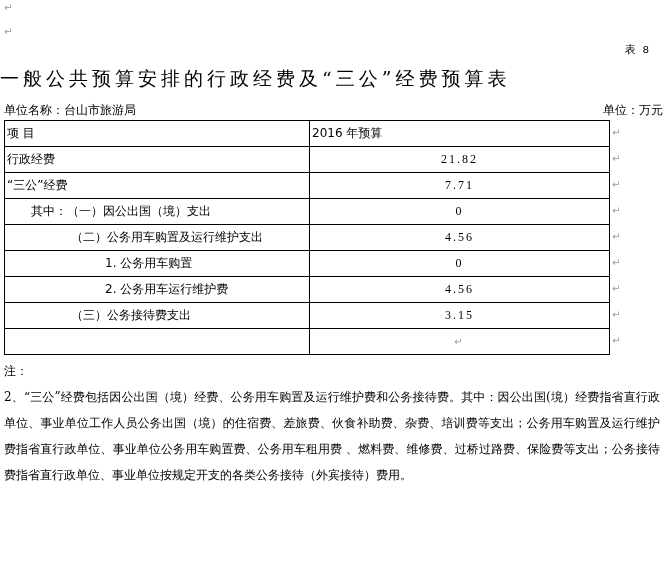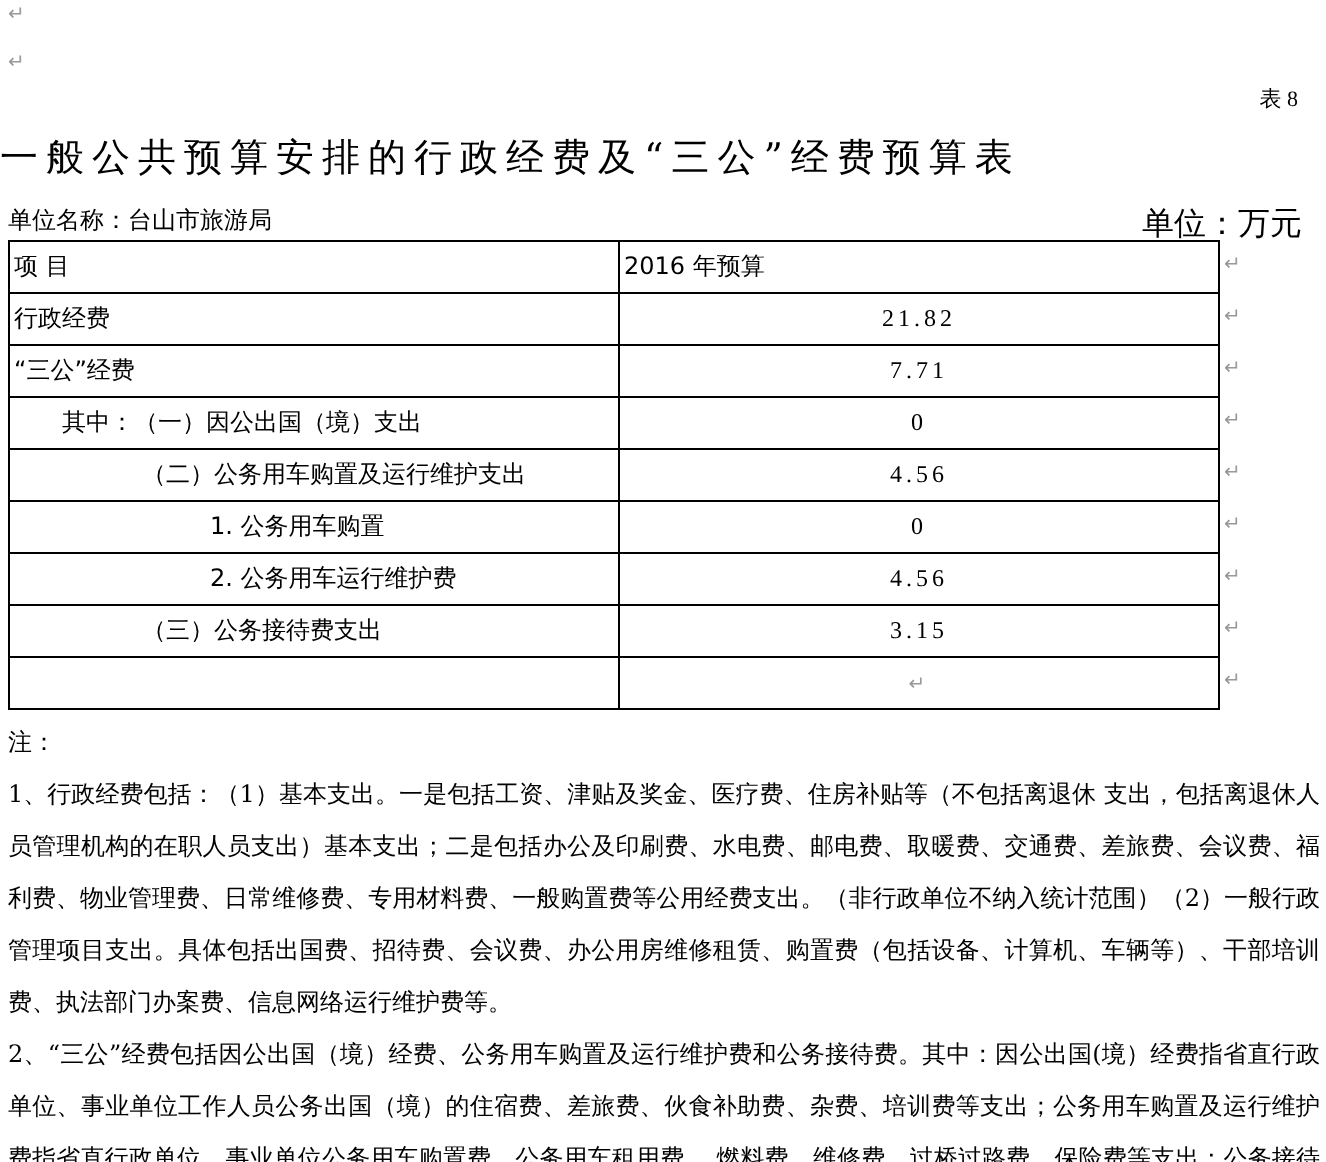--- a/index.html
+++ b/index.html
@@ -1,25 +1,25 @@
 <!DOCTYPE html>
 <html><head>
 <meta charset="utf-8">
 <style>
   html, body { margin:0; padding:0; background:#fff; }
   body { width:663px; height:581px; position:relative; overflow:hidden;
          font-family:"DejaVu Sans", "Liberation Sans", sans-serif; color:#000; }
   .pm { color:#999; font-size:10px; }
   .para-mark-top1 { position:absolute; left:4px; top:2px; }
   .para-mark-top2 { position:absolute; left:4px; top:26px; }
-  .table-no { position:absolute; right:14px; top:42px; font-size:11px; font-family:Liberation Serif, serif; }
+  .table-no { position:absolute; right:14px; top:42px; font-size:11px; font-family:Liberation Mono, monospace; }
   .title { position:absolute; left:0; width:663px; top:66px; text-align:left;
            font-size:19px; letter-spacing:4px; font-family:"DejaVu Serif", serif; font-weight:normal; }
   .unit-name { position:absolute; left:4px; top:102px; font-size:12px; }
-  .unit { position:absolute; right:12px; top:102px; font-size:16px;margin-left:36px; }
+  .unit { position:absolute; right:0; top:102px; font-size:12px;margin-left:36px; }
   table.budget { position:absolute; left:4px; top:120px; width:476px; border-collapse:collapse; font-size:12px; }
   table.budget { width:606px; }
   table.budget td { border:1px solid #000; height:25px; padding:0 2px; }
   .col1 { width:300px; }
   .c { text-align:left; }
   .num { text-align:center; font-family:Liberation Serif, serif; letter-spacing:2px; }
   .ind1 { padding-left:26px !important; }
   .ind2 { padding-left:66px !important; }
   .ind3 { padding-left:100px !important; }
   .ind4 { padding-left:66px !important; }
@@ -88,16 +88,15 @@
   <span class="pm">↵</span>
   <span class="pm">↵</span>
   <span class="pm">↵</span>
   <span class="pm">↵</span>
   <span class="pm">↵</span>
   <span class="pm">↵</span>
 </div>
 
 <div class="notes">
   <p>注：</p>
-  <p>1、行政经费包括：（1）基本支出。一是包括工资、津贴及奖金、医疗费、住房补贴等（不包括离退休 支出，包括离退休人员管理机构的在职人员支出）基本支出；二是包括办公及印刷费、水电费、邮电费、取暖费、交通费、差旅费、会议费、福利费、物业管理费、日常维修费、专用材料费、一般购置费等公用经费支出。（非行政单位不纳入统计范围）（2）一般行政管理项目支出。具体包括出国费、招待费、会议费、办公用房维修租赁、购置费（包括设备、计算机、车辆等）、干部培训费、执法部门办案费、信息网络运行维护费等。</p>
   <p>2、“三公”经费包括因公出国（境）经费、公务用车购置及运行维护费和公务接待费。其中：因公出国(境）经费指省直行政单位、事业单位工作人员公务出国（境）的住宿费、差旅费、伙食补助费、杂费、培训费等支出；公务用车购置及运行维护费指省直行政单位、事业单位公务用车购置费、公务用车租用费 、燃料费、维修费、过桥过路费、保险费等支出；公务接待费指省直行政单位、事业单位按规定开支的各类公务接待（外宾接待）费用。</p>
 
 </div>
 
 </body></html>

